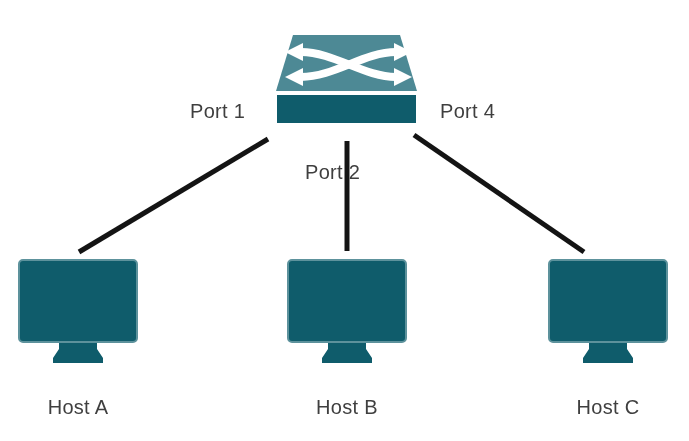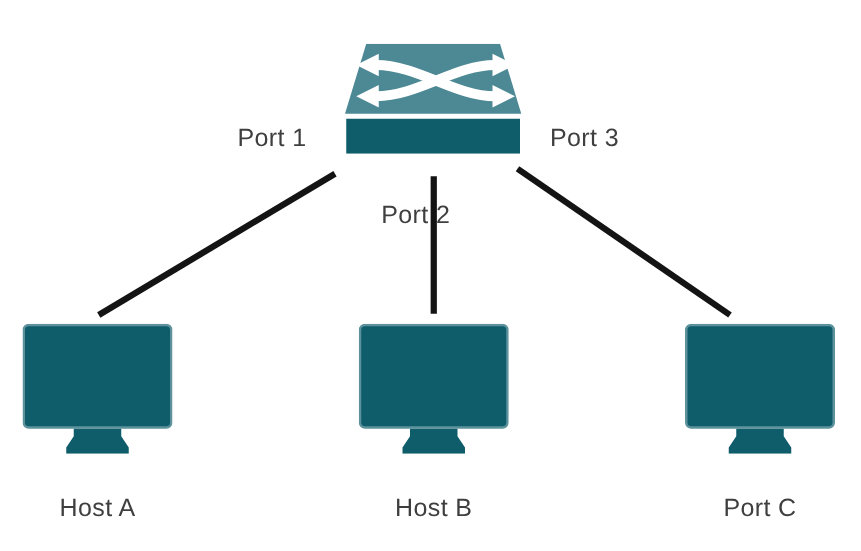--- a/index.html
+++ b/index.html
@@ -86,21 +86,21 @@
       <path class="arrow-shaft" d="M25,42 C58,42 88,17 120,17"></path>
       <polygon class="arrow-head" points="27,8 27,26 9,17"></polygon>
       <polygon class="arrow-head" points="27,33 27,51 9,42"></polygon>
       <polygon class="arrow-head" points="118,8 118,26 136,17"></polygon>
       <polygon class="arrow-head" points="118,33 118,51 136,42"></polygon>
     </svg>
   </div>
 
   <div class="label port-1">Port 1</div>
   <div class="label port-2">Port 2</div>
-  <div class="label port-3">Port 3</div>
+  <div class="label port-3">Port 4</div>
 
   <div class="host host-a">
     <svg viewBox="0 0 120 104" width="120" height="104">
       <rect class="monitor-screen" x="1" y="1" width="118" height="82" rx="4"></rect>
       <path class="monitor-stand" d="M41,84 H79 V90 L85,99 V104 H35 V99 L41,90 Z"></path>
     </svg>
   </div>
   <div class="host host-b">
     <svg viewBox="0 0 120 104" width="120" height="104">
       <rect class="monitor-screen" x="1" y="1" width="118" height="82" rx="4"></rect>
@@ -109,15 +109,15 @@
   </div>
   <div class="host host-c">
     <svg viewBox="0 0 120 104" width="120" height="104">
       <rect class="monitor-screen" x="1" y="1" width="118" height="82" rx="4"></rect>
       <path class="monitor-stand" d="M41,84 H79 V90 L85,99 V104 H35 V99 L41,90 Z"></path>
     </svg>
   </div>
 
   <div class="label host-label host-label-b">Host B</div>
   <div class="label host-label host-label-a">Host A</div>
-  <div class="label host-label host-label-c">Port C</div>
+  <div class="label host-label host-label-c">Host C</div>
 
 </div>
 
 </body></html>

